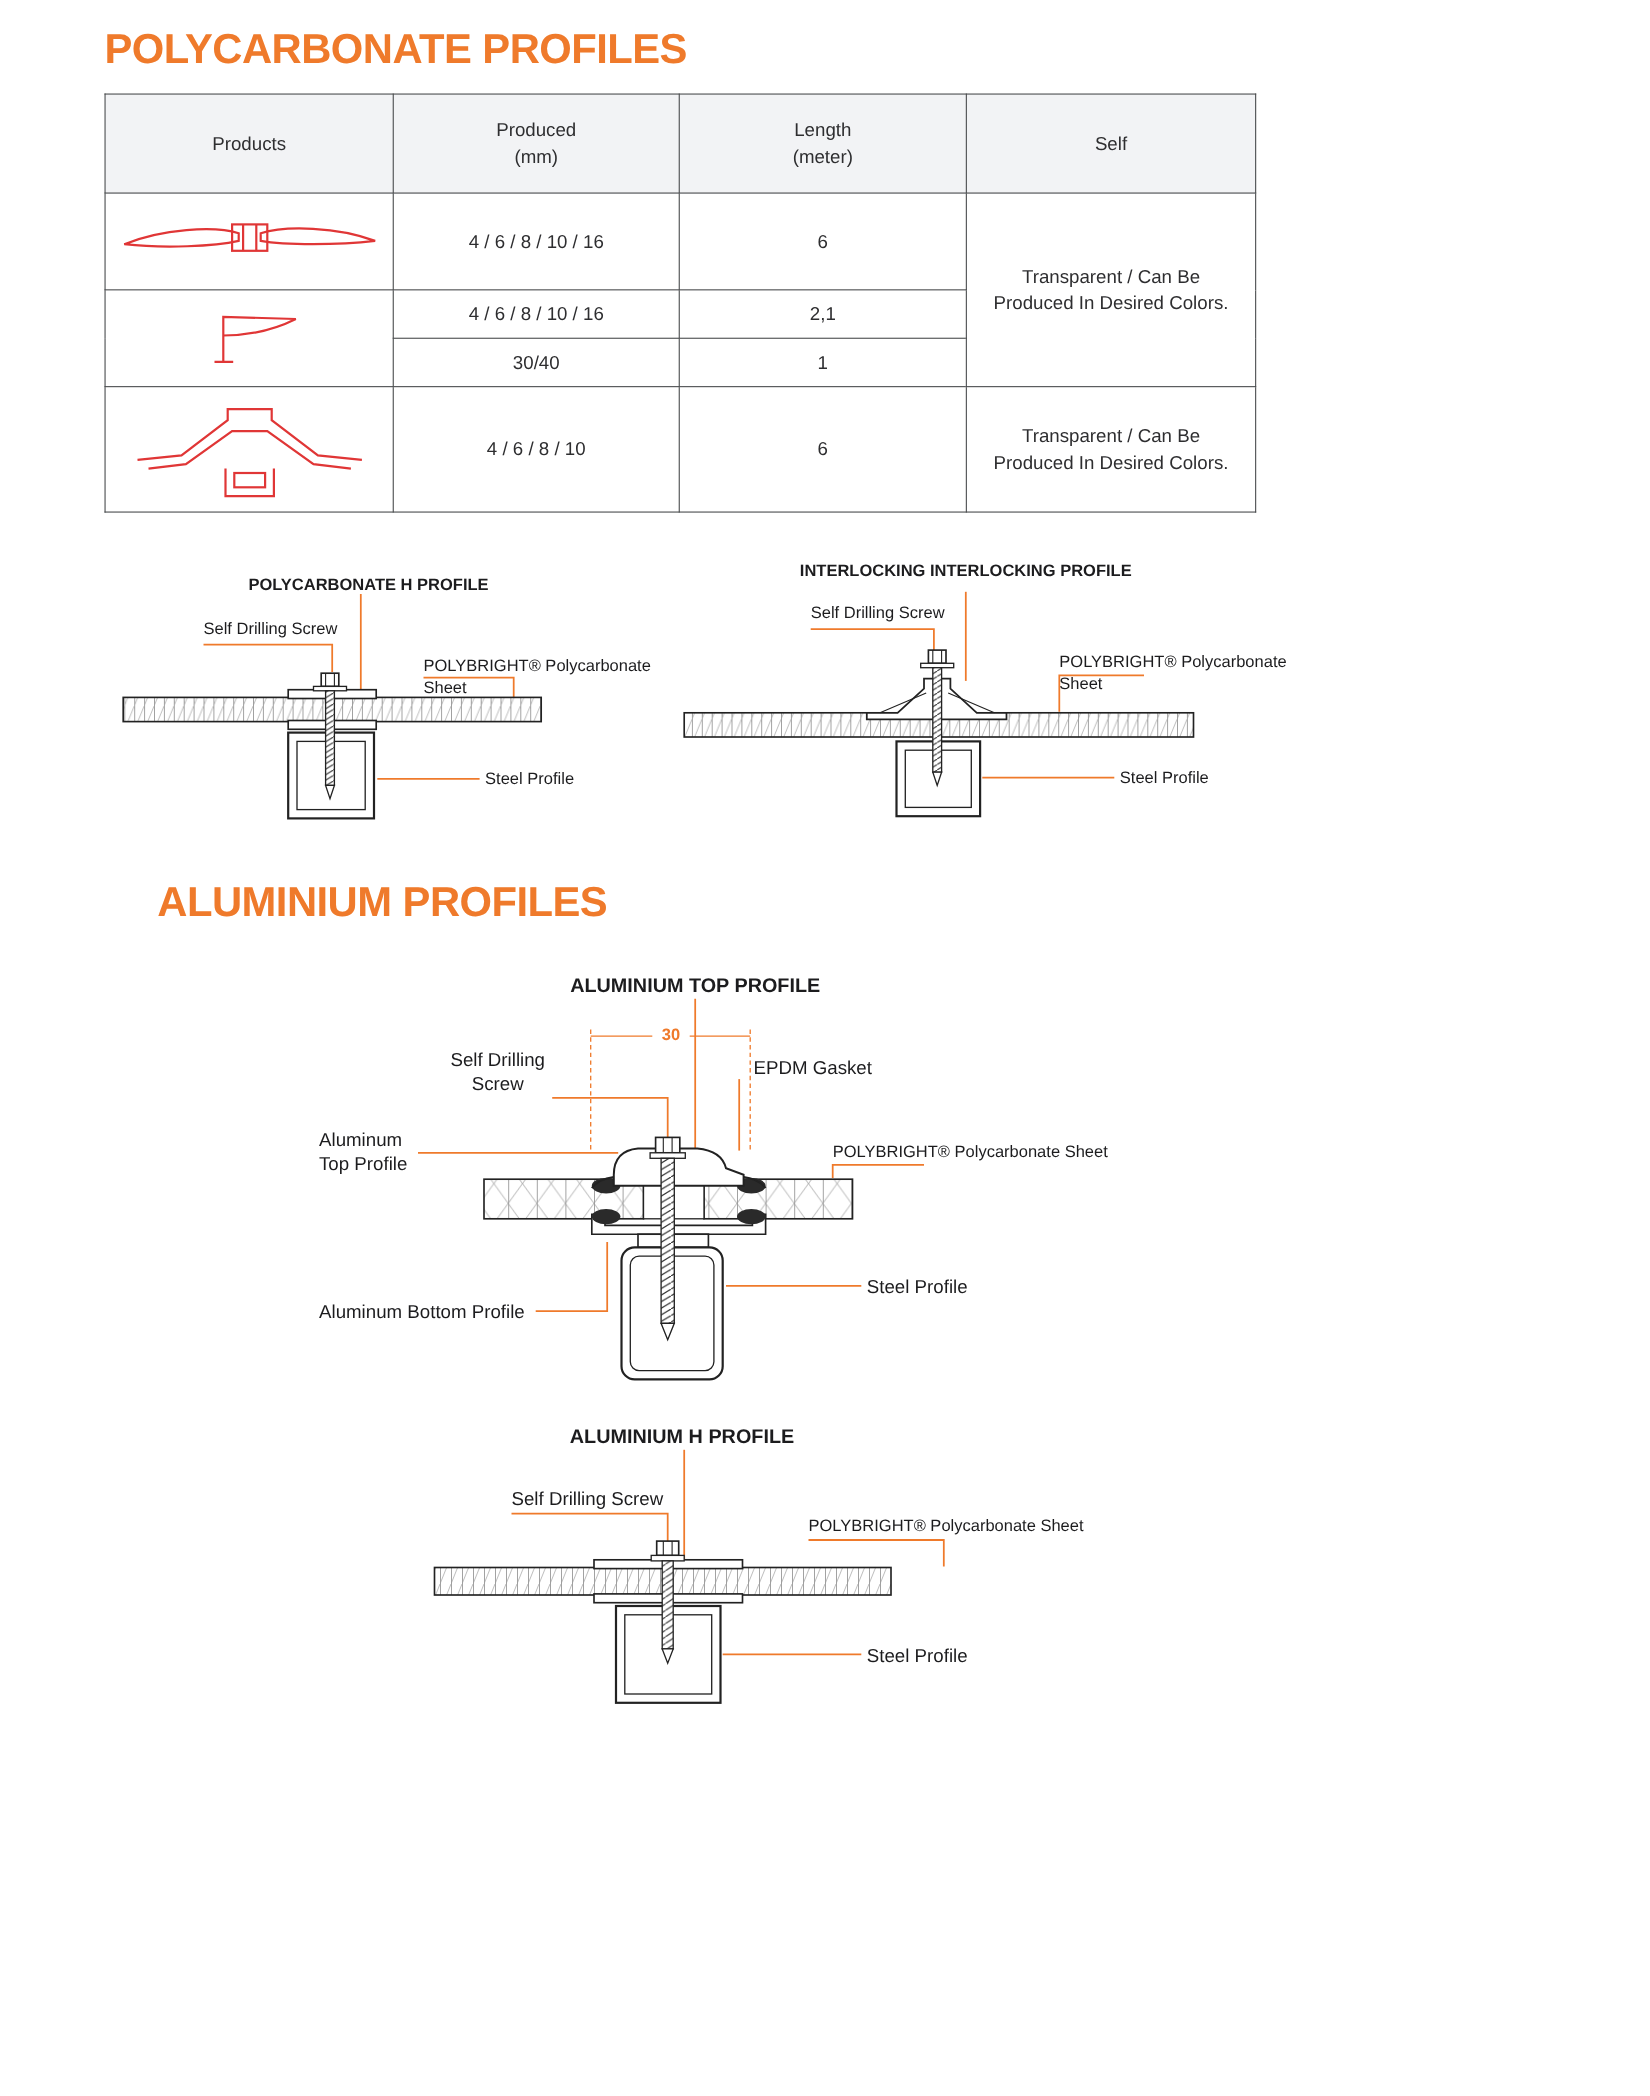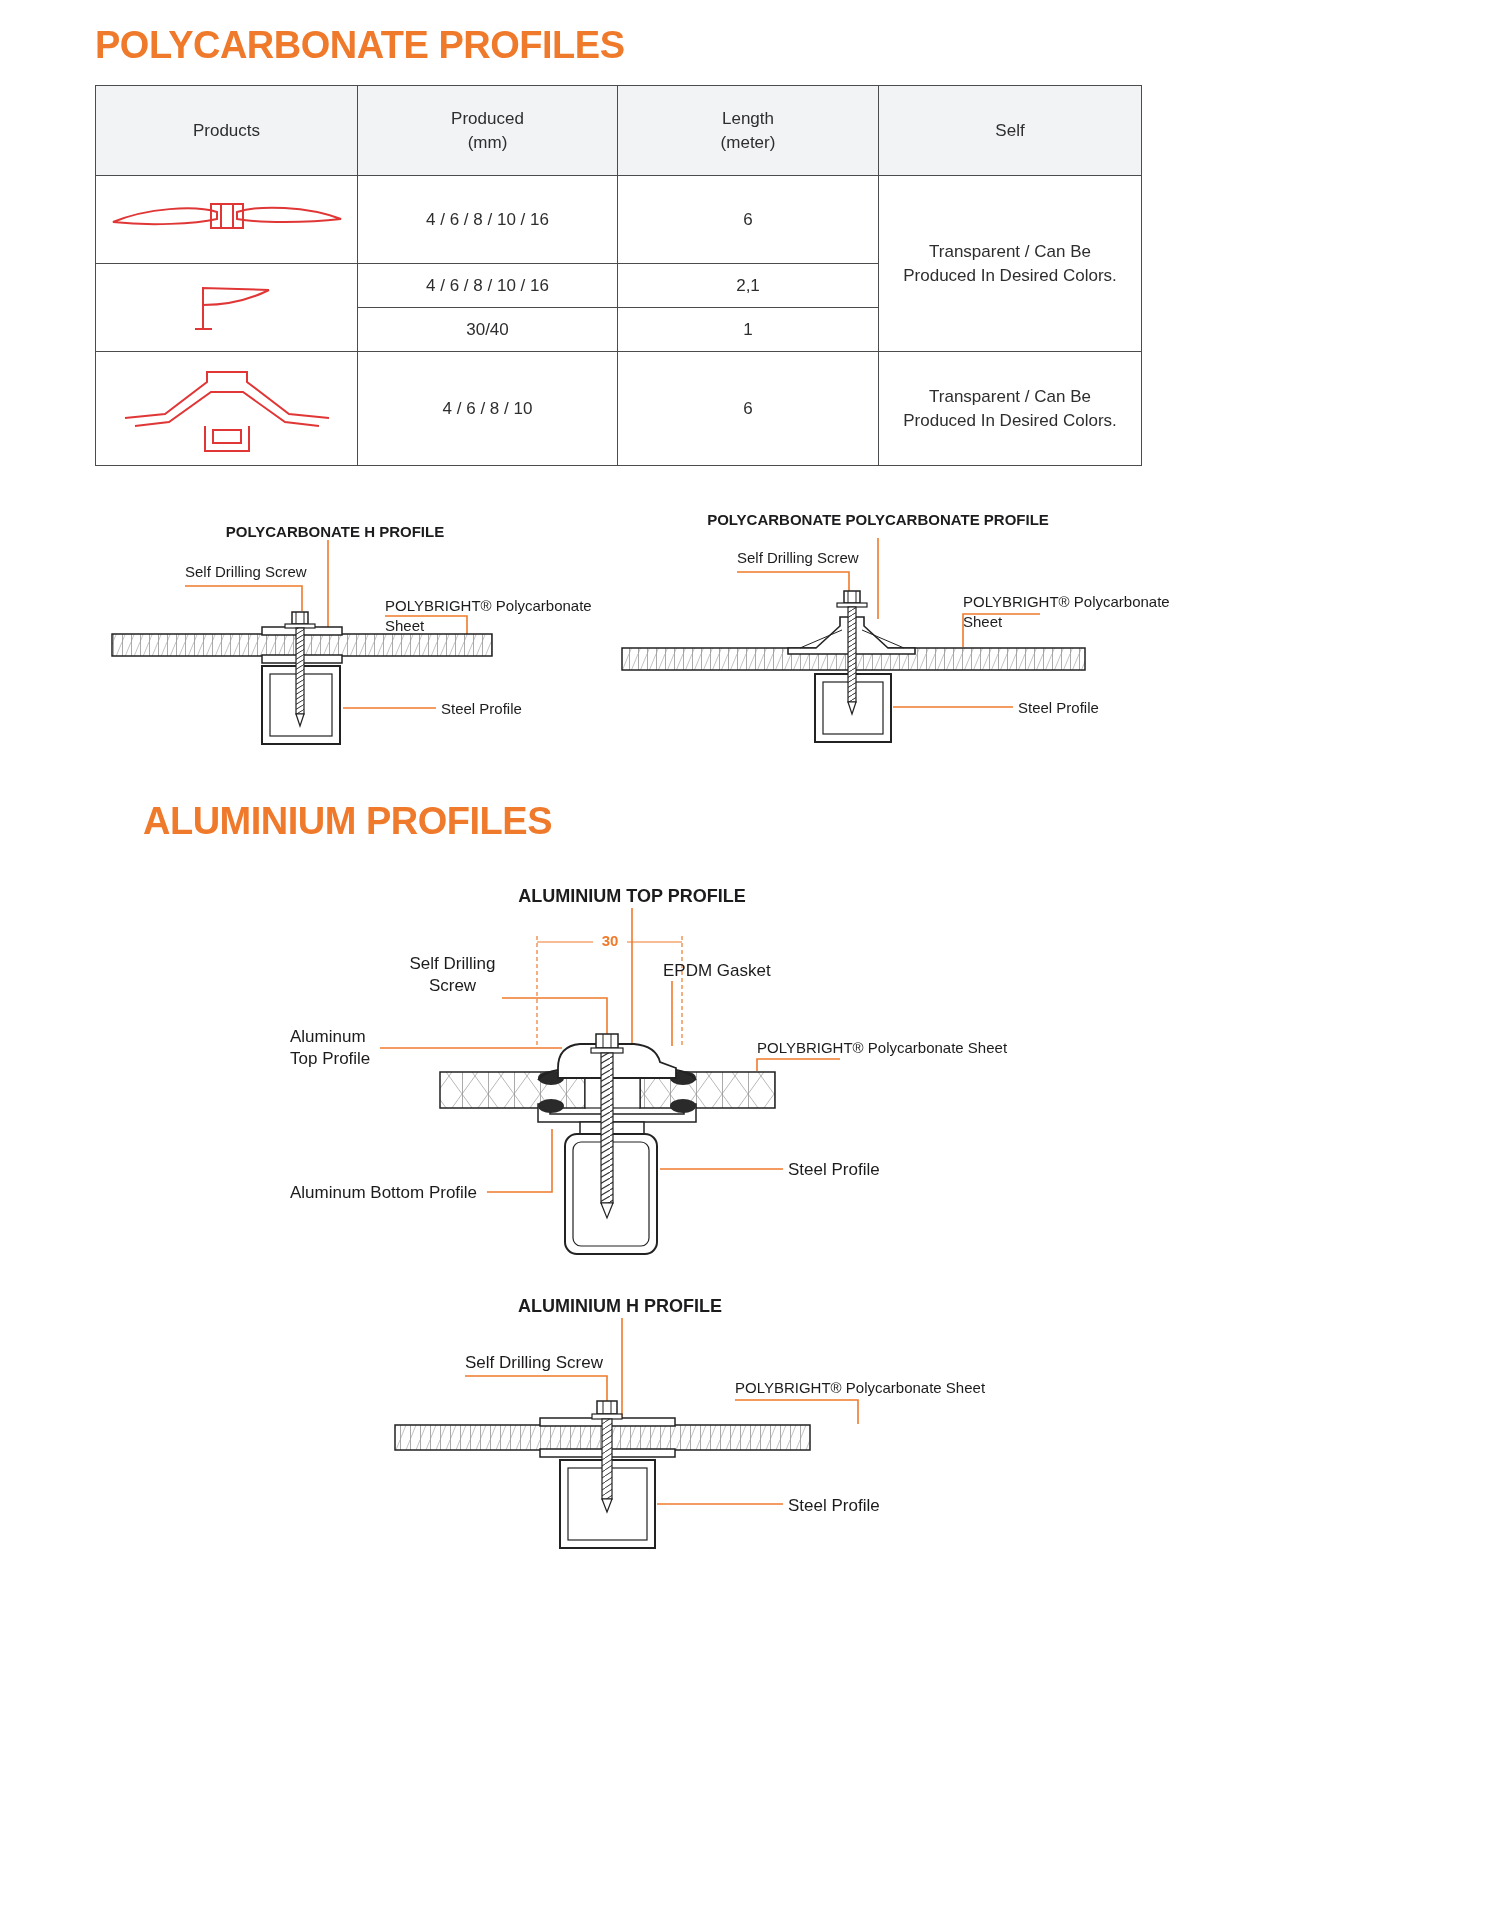--- a/index.html
+++ b/index.html
@@ -187,21 +187,21 @@
       </g>
       <g>
         <rect x="224" y="91" width="16" height="12" fill="#fff" stroke="#222" stroke-width="1.5"></rect>
         <line x1="228" y1="91" x2="228" y2="103" stroke="#222" stroke-width="1"></line>
         <line x1="236" y1="91" x2="236" y2="103" stroke="#222" stroke-width="1"></line>
         <rect x="217" y="103" width="30" height="4" fill="#fff" stroke="#222" stroke-width="1.2"></rect>
         <rect x="228" y="107" width="8" height="95" fill="url(#th2)" stroke="#222" stroke-width="1.2"></rect>
         <polygon points="228,202 236,202 232,214" fill="#fff" stroke="#222" stroke-width="1.2"></polygon>
       </g>
     </svg>
-    <div class="dlabel dtitle" style="left:58px; top:10px; width:400px;">POLYCARBONATE POLYCARBONATE PROFILE</div>
+    <div class="dlabel dtitle" style="left:58px; top:10px; width:400px;">INTERLOCKING INTERLOCKING PROFILE</div>
     <div class="dlabel" style="left:117px; top:48px;">Self Drilling Screw</div>
     <div class="dlabel" style="left:343px; top:92px;">POLYBRIGHT® Polycarbonate Sheet</div>
     <div class="dlabel" style="left:398px; top:198px;">Steel Profile</div>
   </div>
 
   <div class="section-title" id="title2">ALUMINIUM PROFILES</div>
 
   <div class="diagram" style="left:280px; top:878px; width:740px; height:400px;">
     <svg width="740" height="400" viewBox="0 0 740 400">
       <defs>
@@ -256,21 +256,21 @@
         <line x1="323" y1="156" x2="323" y2="170" stroke="#222" stroke-width="1"></line>
         <line x1="331" y1="156" x2="331" y2="170" stroke="#222" stroke-width="1"></line>
         <rect x="311" y="170" width="32" height="5" fill="#fff" stroke="#222" stroke-width="1.2"></rect>
         <rect x="321" y="175" width="12" height="150" fill="url(#th3)" stroke="#222" stroke-width="1.2"></rect>
         <polygon points="321,325 333,325 327,340" fill="#fff" stroke="#222" stroke-width="1.2"></polygon>
       </g>
     </svg>
     <div class="dlabel dtitle bigtitle" style="left:152px; top:8px; width:400px;">ALUMINIUM TOP PROFILE</div>
     <div class="dim" style="left:310px; top:54px; width:40px;">30</div>
     <div class="dlabel big ctr" style="left:120px; top:75px; width:105px;">Self Drilling Screw</div>
-    <div class="dlabel big" style="left:383px; top:82px;">EPDM Gasket</div>
+    <div class="dlabel big" style="left:405px; top:82px;">EPDM Gasket</div>
     <div class="dlabel big" style="left:10px; top:148px; width:92px;">Aluminum Top Profile</div>
     <div class="dlabel" style="left:477px; top:160px;">POLYBRIGHT® Polycarbonate Sheet</div>
     <div class="dlabel big" style="left:508px; top:281px;">Steel Profile</div>
     <div class="dlabel big" style="left:10px; top:304px;">Aluminum Bottom Profile</div>
   </div>
 
   <div class="diagram" style="left:380px; top:1290px; width:630px; height:300px;">
     <svg width="630" height="300" viewBox="0 0 630 300">
       <defs>
         <pattern id="hx4" width="10" height="25" patternUnits="userSpaceOnUse">

